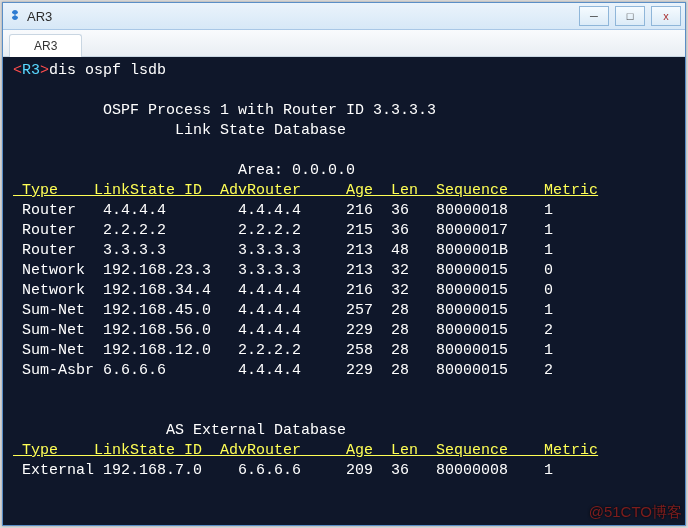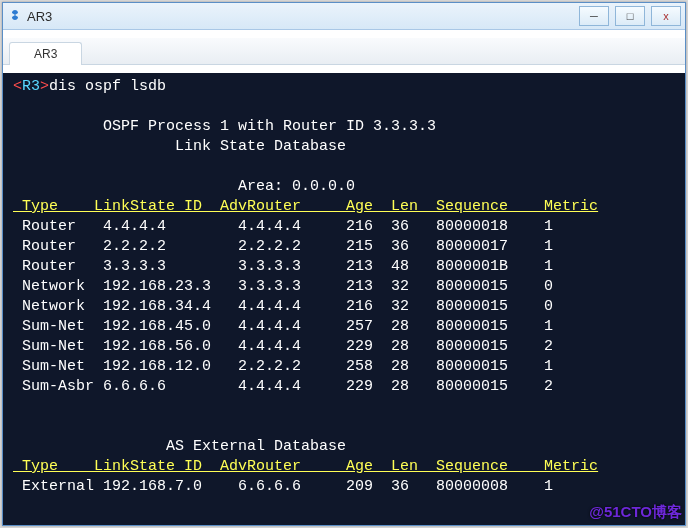--- a/index.html
+++ b/index.html
@@ -1,28 +1,28 @@
 <!DOCTYPE html>
 <html><head>
 <meta charset="utf-8">
 <style>
   html,body{margin:0;padding:0;font-family:"Segoe UI",Tahoma,sans-serif;font-size:13px;background:#d9d9d9;}
-  .window{width:682px;height:522px;margin:2px;border:1px solid #5a8ec6;background:#fff;display:flex;flex-direction:column;box-shadow:0 0 2px rgba(0,0,0,.3);gap:8px;}
+  .window{width:682px;height:522px;margin:2px;border:1px solid #5a8ec6;background:#fff;display:flex;flex-direction:column;box-shadow:0 0 2px rgba(0,0,0,.3);}
   .titlebar{height:26px;background:linear-gradient(#eaf3fb,#d7e8f7);border-bottom:1px solid #a9c7e6;display:flex;align-items:center;padding:0 4px;gap:4px;}
   .titlebar .app-icon{width:16px;height:16px;display:inline-flex;align-items:center;justify-content:center;color:#2d6fb3;font-size:14px;}
   .titlebar .title{flex:1;color:#2b2b2b;font-size:13px;}
   .titlebar .winbtn{width:28px;height:18px;border:1px solid #8fb6d9;background:linear-gradient(#f5fbff,#dcebf7);display:flex;align-items:center;justify-content:center;font-size:11px;color:#3a3a3a;margin-left:2px;cursor:pointer;}
   .titlebar .winbtn:last-child{color:#a33;}
   .tabstrip{height:26px;background:linear-gradient(#f9fbfd,#e9eef3);border-bottom:1px solid #c9d6e2;display:flex;align-items:flex-end;padding-left:6px;}
   .tab{padding:4px 24px;border:1px solid #c9d6e2;border-bottom:none;background:#fff;font-size:12px;color:#333;border-radius:3px 3px 0 0;position:relative;top:1px;cursor:pointer;}
   .terminal{flex:1;background:#0f172a;padding:4px 6px 4px 10px;font-family:"Courier New",monospace;font-size:15px;line-height:20px;white-space:pre;color:#fff;overflow:auto;}
   .ylw{color:#ffff55;text-decoration:underline;}
   .red{color:#ff4d4d;}
   .cyan{color:#5ad8ff;}
-  .watermark{position:fixed;right:6px;bottom:6px;color:#6d28d9;font-size:15px;font-weight:700;text-shadow:0 0 3px #000;}
+  .watermark{position:fixed;right:6px;bottom:6px;color:#7f1d1d;font-size:15px;font-weight:400;text-shadow:0 0 3px #000;}
 </style>
 </head>
 <body>
 
 <div class="window">
   <div class="titlebar">
     <span class="app-icon">
       <svg width="14" height="14" viewBox="0 0 14 14">
           <path d="M7 1c3 0 3 3 3 3l-3 2 3 2s0 3-3 3-3-3-3-3l3-2-3-2s0-3 3-3z" fill="#2d7bd1"></path>
         </svg>

